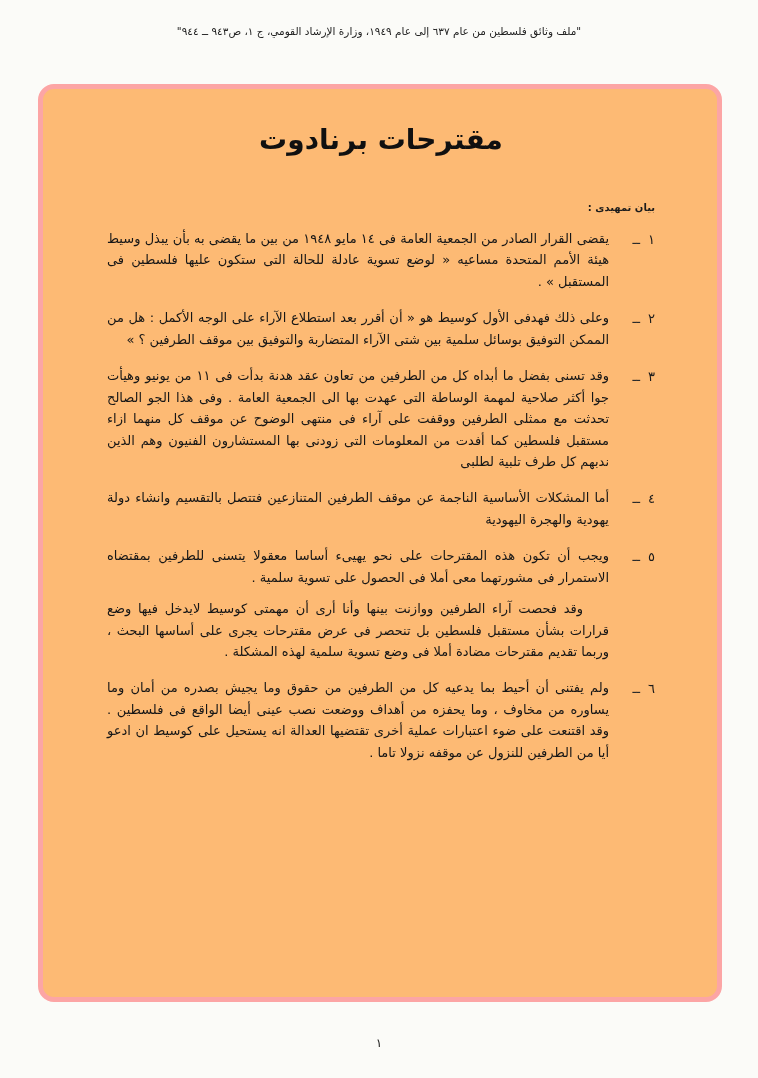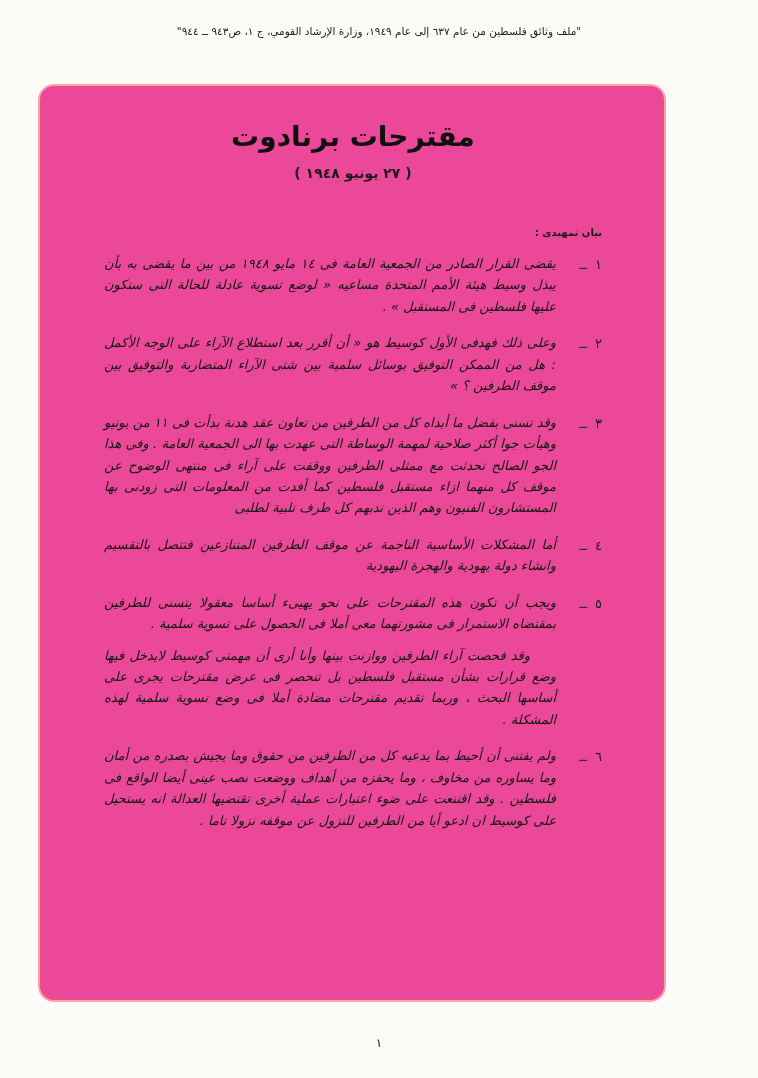--- a/index.html
+++ b/index.html
@@ -12,41 +12,41 @@
     position: relative;
     overflow: hidden;
   }
   .page-header { text-align: center; padding-top: 16px; }
   .header-title { font-size: 15px; font-weight: bold; color: #111; }
   .header-citation { font-size: 10.5px; margin-top: 9px; color: #222; }
 
   .doc-frame {
     position: absolute;
     left: 38px; top: 84px;
-    width: 628px; height: 918px;
-    border: 2px solid #fca5a5;
+    width: 684px; height: 918px;
+    border: 5px solid #fca5a5;
     border-radius: 16px;
-    background: #ec4899;
+    background: #fdba74;
     overflow: hidden;
   }
   .doc-content { padding: 34px 62px 0 64px; }
   .doc-title { text-align: center; font-size: 28px; font-weight: bold; color: #101010; }
   .doc-subtitle { text-align: center; font-size: 14px; font-weight: bold; margin-top: 12px; }
   .section-heading { font-size: 10px; font-weight: bold; margin-top: 46px; }
 
   .items { margin-top: 8px; }
   .item { display: flex; margin-top: 15px; }
   .item-marker {
     width: 46px; flex: none;
     display: flex; gap: 8px;
     font-size: 13px; line-height: 1.65;
     padding-top: 1px;
   }
   .item-dash { color: #2a2a2a; }
-  .item-body { flex: 1; font-style: italic; }
+  .item-body { flex: 1; }
   .item-body p {
     font-size: 13px;
     line-height: 1.65;
     text-align: justify;
     color: #161616;
   }
   .item-body p + p { margin-top: 10px; text-indent: 26px; }
 
   .page-number {
     position: absolute;
@@ -59,21 +59,20 @@
 </head>
 <body>
 
 <header class="page-header">
   <div class="header-citation">"ملف وثائق فلسطين من عام ٦٣٧ إلى عام ١٩٤٩، وزارة الإرشاد القومي، ج ١، ص٩٤٣ ــ ٩٤٤"</div>
 </header>
 
 <section class="doc-frame">
   <div class="doc-content">
     <h1 class="doc-title">مقترحات برنادوت</h1>
-    <div class="doc-subtitle">( ٢٧ يونيو ١٩٤٨ )</div>
     <div class="section-heading">بيان تمهيدى :</div>
 
     <div class="items">
 
       <div class="item">
         <div class="item-marker">
           <span class="item-number">١</span>
           <span class="item-dash">ــ</span>
         </div>
         <div class="item-body">

